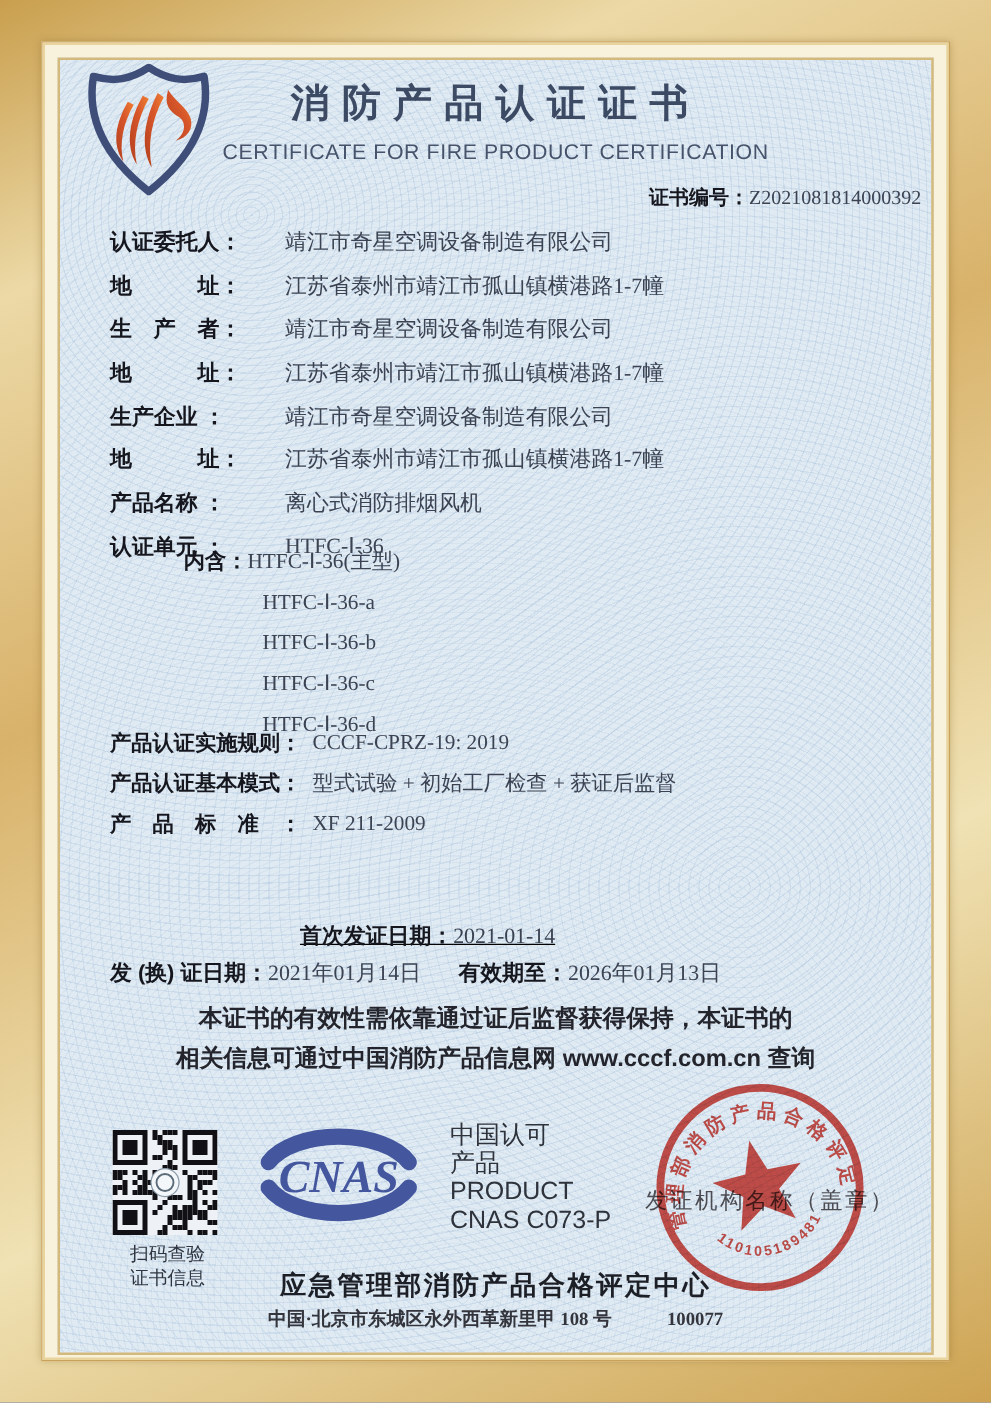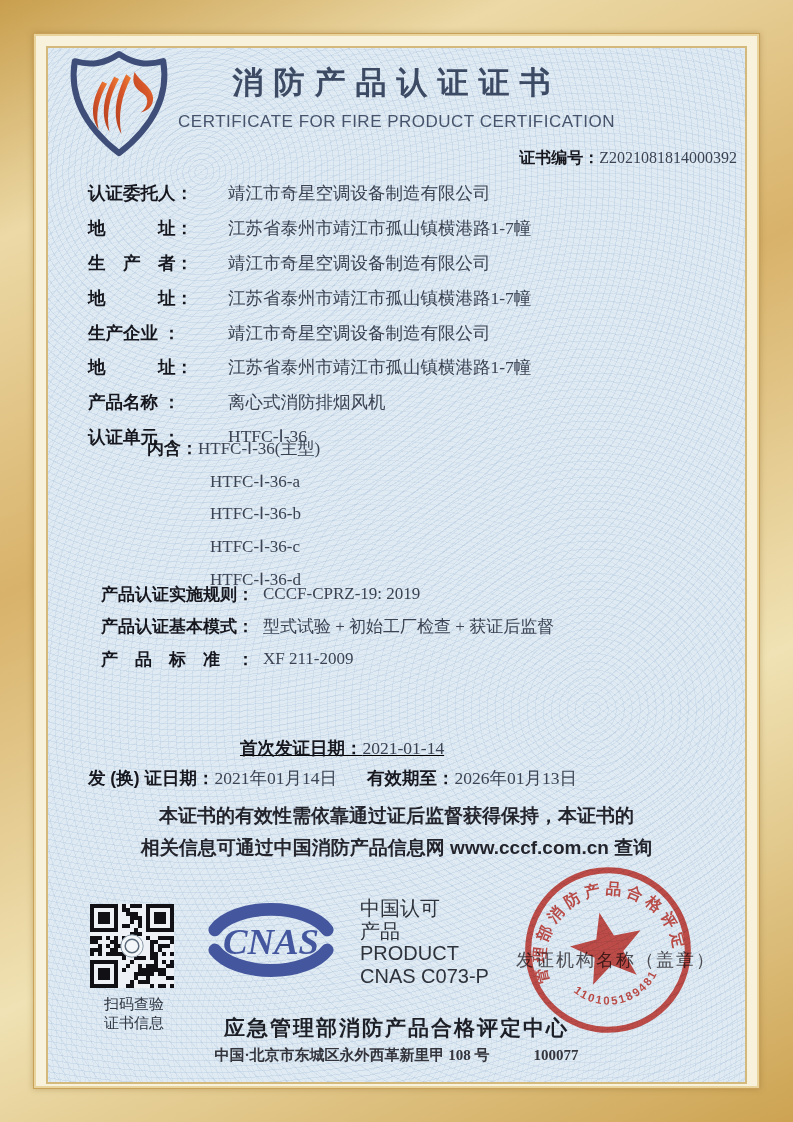--- a/index.html
+++ b/index.html
@@ -33,21 +33,21 @@
   .cert-no{right:56px;top:148px;font-size:16px;white-space:nowrap;}
   .cert-no .lbl{font-size:16px;}
   .fields{left:88px;top:176px;width:640px;}
   .frow{height:34.8px;display:flex;align-items:center;white-space:nowrap;font-size:17.5px;}
   .frow .lbl{width:140px;flex:0 0 140px;white-space:pre;font-size:17.5px;}
   .models{left:147px;top:432px;font-size:17px;}
   .models .mrow{height:32.8px;display:flex;align-items:center;white-space:nowrap;}
   .models .indent{padding-left:63px;}
   .rules{left:88px;top:578px;width:640px;}
   .rules .frow{height:32.6px;font-size:17px;}
-  .rules .frow .lbl{width:162px;flex:0 0 162px;font-size:17px;margin-left:13px;}
+  .rules .frow .lbl{width:162px;flex:0 0 162px;font-size:17px;}
   .statement{left:88px;top:668px;width:636px;font-size:17.5px;line-height:30px;
     font-weight:700;color:#16171e;word-break:break-all;}
   .statement .code{font-family:"Liberation Serif",serif;font-weight:400;color:#3b4353;}
   .first-date{left:240px;top:736px;font-size:17.5px;white-space:nowrap;text-decoration:underline;}
   .issue-line{left:88px;top:766px;font-size:17.5px;white-space:nowrap;}
   .issue-line .gap{margin-left:30px;}
   .notice{left:0;right:0;top:800px;text-align:center;font-size:19px;line-height:32px;
     font-weight:600;color:#23242c;}
   .qr-block{left:90px;top:904px;width:88px;text-align:center;}
   .qr-block svg{display:block;}

